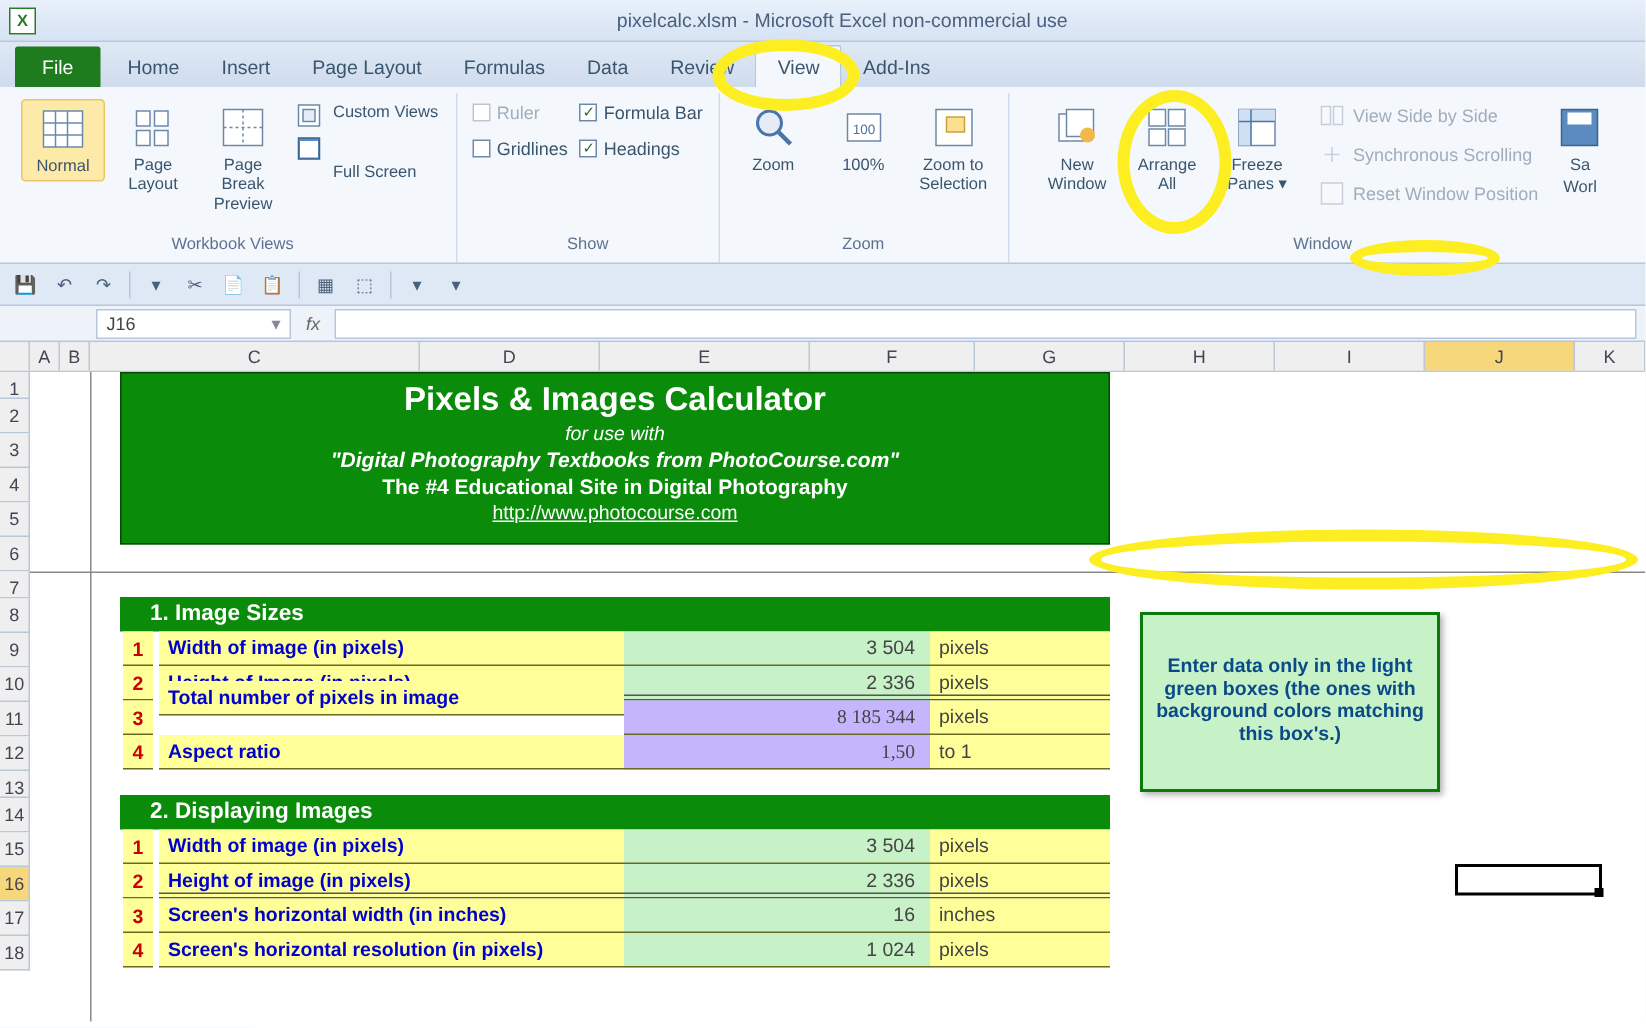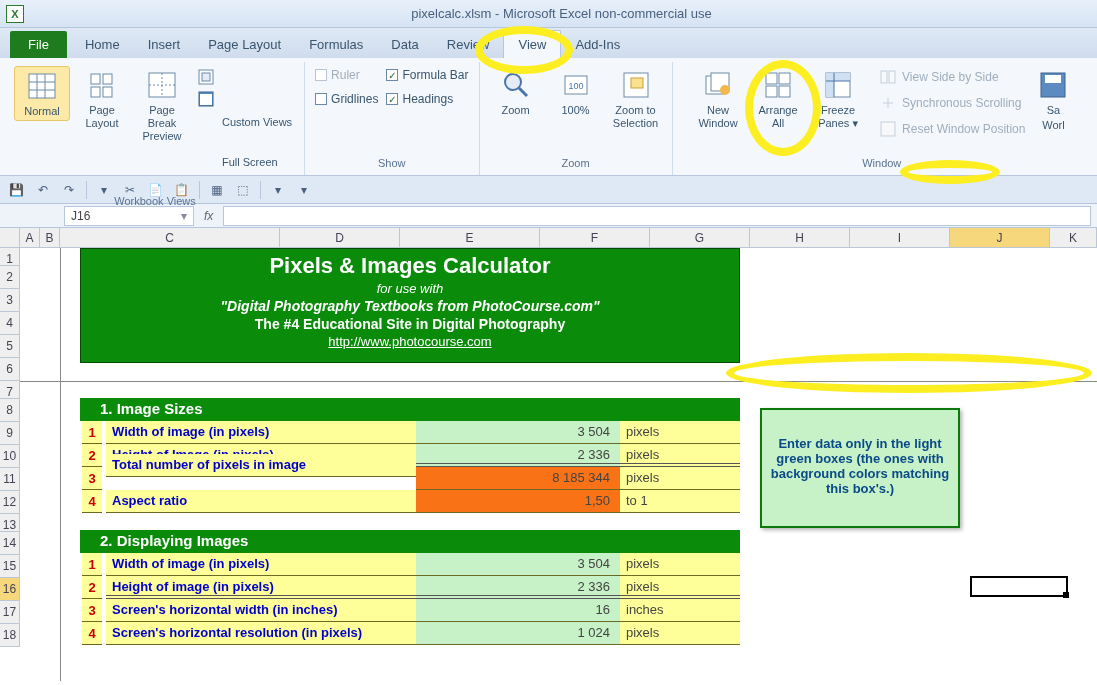--- a/index.html
+++ b/index.html
@@ -71,21 +71,21 @@
   .greenblk .t3{ font-style:italic; font-weight:bold; font-size:14px; margin-top:2px;}
   .greenblk .t4{ font-weight:bold; font-size:14px; margin-top:2px;}
   .greenblk .t5{ text-decoration:underline; font-size:13px; margin-top:2px;}
 
   
   .sechdr { position:absolute; left:60px; width:660px; height:23px; background:#0a8b0a; color:#fff; font-weight:bold; font-size:15px; padding:2px 20px;}
   .rownum { position:absolute; width:20px; height:23px; left:62px; background:#ffff99; color:#c80000; font-weight:bold; text-align:center; line-height:23px; font-size:13px; border-bottom:1px solid #6a6a22;}
   .desc { position:absolute; height:23px; left:86px; width:310px; color:#0000cc; font-weight:bold; font-size:13px; padding:3px 6px; border-bottom:1px solid #6a6a22;}
   .vcell { position:absolute; height:23px; width:204px; left:396px; text-align:right; padding:3px 10px 0 0; font-size:13px; border-bottom:1px solid #6a6a22;}
   .vgreen { background:#c7f1c7; }
-  .vcalc { background:#f97316; }
+  .vcalc { background:#c4b5fd;font-family:Liberation Serif, serif; }
   .unit { position:absolute; height:23px; left:600px; width:120px; background:#ffff99; font-size:13px; padding:3px 6px; border-bottom:1px solid #6a6a22;}
   .dblbottom { border-bottom:4px double #555 !important; }
 
   
   .infobox { position:absolute; left:740px; top:160px; width:200px; height:120px; background:#c7f1c7; border:2px solid #0a7a0a; text-align:center; font-weight:bold; color:#0a4a88; font-size:13px; padding:26px 8px; box-shadow:2px 2px 4px rgba(0,0,0,.3);}
   .freezelabel { position:absolute; left:774px; top:102px; color:#0000cc; font-weight:bold; font-style:italic; font-size:15px;}
 
   
   .selcur { position:absolute; border:2px solid #000; width:98px; height:21px; }
   .selcur::after { content:""; position:absolute; right:-3px; bottom:-3px; width:6px; height:6px; background:#000;}
@@ -170,21 +170,21 @@
           </div>
           <div class="smallrow">
             <div class="smico">
                 <svg width="16" height="16">
                   <rect x="1" y="1" width="14" height="14" fill="#5b8bc0" stroke="#3a6390"></rect>
                   <rect x="2" y="3" width="12" height="11" fill="#fff"></rect>
                 </svg>
               </div>
           </div>
         </div>
-        <div class="smallcol" style="margin-left:-4px;margin-top:47px;">
+        <div class="smallcol" style="margin-left:-4px;">
           <div class="smallrow" style="height:36px; align-items:flex-start;">
               <span class="lbl" style="font-size:11px;">Custom Views</span>
             </div>
           <div class="smallrow" style="height:36px; align-items:flex-start;">
               <span class="lbl" style="font-size:11px;">Full Screen</span>
             </div>
         </div>
       </div>
       <div class="rlabel">Workbook Views</div>
     </div>

